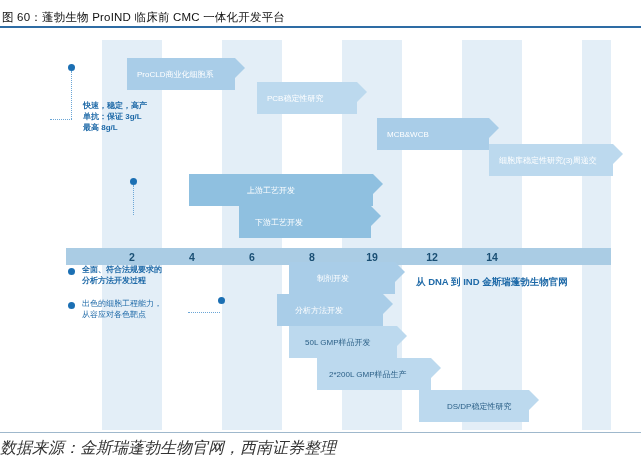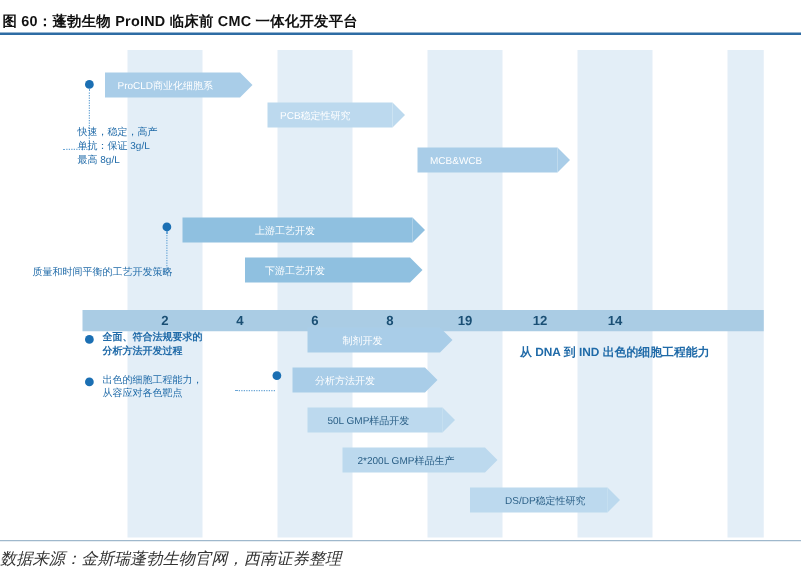--- a/index.html
+++ b/index.html
@@ -25,21 +25,21 @@
     left: 0;
     top: 8px;
     width: 641px;
     height: 24px;
   }
   .title-text {
     position: absolute;
     left: 2px;
     top: 2px;
     font-size: 11.5px;
-    font-weight: bold;
+    font-weight: normal;
     color: #111111;
     white-space: nowrap;
     letter-spacing: 0.2px;
   }
   .title-rule {
     position: absolute;
     left: 0;
     top: 26px;
     width: 641px;
     height: 2px;
@@ -74,23 +74,24 @@
     top: 211px;
     font-size: 10.5px;
     font-weight: bold;
     color: #1a4f74;
     text-align: center;
     width: 24px;
   }
   
   .arrow {
     position: absolute;
-    height: 20px;
+    height: 32px;
     display: flex;
     align-items: center;
+    margin-left: 43px;
   }
   .arrow .body {
     position: absolute;
     left: 0;
     top: 0;
     bottom: 0;
     right: 10px;
   }
   .arrow .head {
     position: absolute;
@@ -111,22 +112,23 @@
   }
   
   .note {
     position: absolute;
     font-size: 8px;
     line-height: 11px;
     color: #1f6aa8;
     white-space: pre-line;
   }
   .note-bold {
-    font-weight: normal;
+    font-weight: bold;
     color: #1f6aa8;
+    margin-left: 21px;
   }
   .bullet {
     position: absolute;
     width: 7px;
     height: 7px;
     border-radius: 50%;
     background: #1b6fb3;
   }
   .dotted-v {
     position: absolute;
@@ -149,21 +151,21 @@
     left: 0;
     top: 432px;
     width: 641px;
     height: 1px;
     background: #9fb8cc;
   }
   .footer-text {
     position: absolute;
     left: 0;
     top: 438px;
-    font-size: 13px;
+    font-size: 16px;
     font-family: "Liberation Serif", serif;
     font-style: italic;
     color: #333333;
     white-space: nowrap;
   }
 </style>
 </head>
 <body>
 
 <div id="page">
@@ -201,20 +203,25 @@
       <div class="head" style="border-left:10px solid #a9cde8;"></div>
       <div class="lbl">MCB&amp;WCB</div>
     </div>
 
     <div class="arrow" style="left:208px;top:42px;width:110px;">
       <div class="body" style="background:#bcd9ee;"></div>
       <div class="head" style="border-left:10px solid #bcd9ee;"></div>
       <div class="lbl">PCB稳定性研究</div>
     </div>
 
+    <div class="arrow" style="left:440px;top:104px;width:134px;">
+      <div class="body" style="background:#bcd9ee;"></div>
+      <div class="head" style="border-left:10px solid #bcd9ee;"></div>
+      <div class="lbl">细胞库稳定性研究(3)周递交</div>
+    </div>
 
     <div class="arrow" style="left:140px;top:134px;width:194px;">
       <div class="body" style="background:#8fc0e0;"></div>
       <div class="head" style="border-left:10px solid #8fc0e0;"></div>
       <div class="lbl" style="padding-left:58px;">上游工艺开发</div>
     </div>
 
     <div class="arrow" style="left:240px;top:222px;width:116px;">
       <div class="body" style="background:#a9cde8;"></div>
       <div class="head" style="border-left:10px solid #a9cde8;"></div>
@@ -254,31 +261,30 @@
     <div class="bullet" style="left:62px;top:24px;"></div>
     <div class="dotted-v" style="left:65px;top:31px;height:48px;"></div>
     <div class="dotted-h" style="left:44px;top:79px;width:22px;"></div>
 
     <div class="note note-bold" style="left:56px;top:60px;width:120px;">快速，稳定，高产
 单抗：保证 3g/L
 最高 8g/L</div>
 
     <div class="bullet" style="left:124px;top:138px;"></div>
     <div class="dotted-v" style="left:127px;top:145px;height:30px;"></div>
-    <div class="note" style="left:20px;top:172px;width:130px;">质量和时间平衡的工艺开发策略</div>
 
     <div class="bullet" style="left:62px;top:228px;"></div>
     <div class="note" style="left:76px;top:224px;width:130px;font-weight:bold;">全面、符合法规要求的
 分析方法开发过程</div>
 
     <div class="bullet" style="left:62px;top:262px;"></div>
     <div class="note" style="left:76px;top:258px;width:130px;">出色的细胞工程能力，
 从容应对各色靶点</div>
 
     <div class="bullet" style="left:212px;top:257px;"></div>
     <div class="dotted-h" style="left:182px;top:272px;width:32px;"></div>
 
-    <div class="slogan" style="left:410px;top:236px;">从 DNA 到 IND 出色的细胞工程能力</div>
+    <div class="slogan" style="left:410px;top:236px;">从 DNA 到 IND 金斯瑞蓬勃生物官网</div>
   </div>
 
   <div class="footer-rule"></div>
   <div class="footer-text">数据来源：金斯瑞蓬勃生物官网，西南证券整理</div>
 </div>
 
 </body></html>

